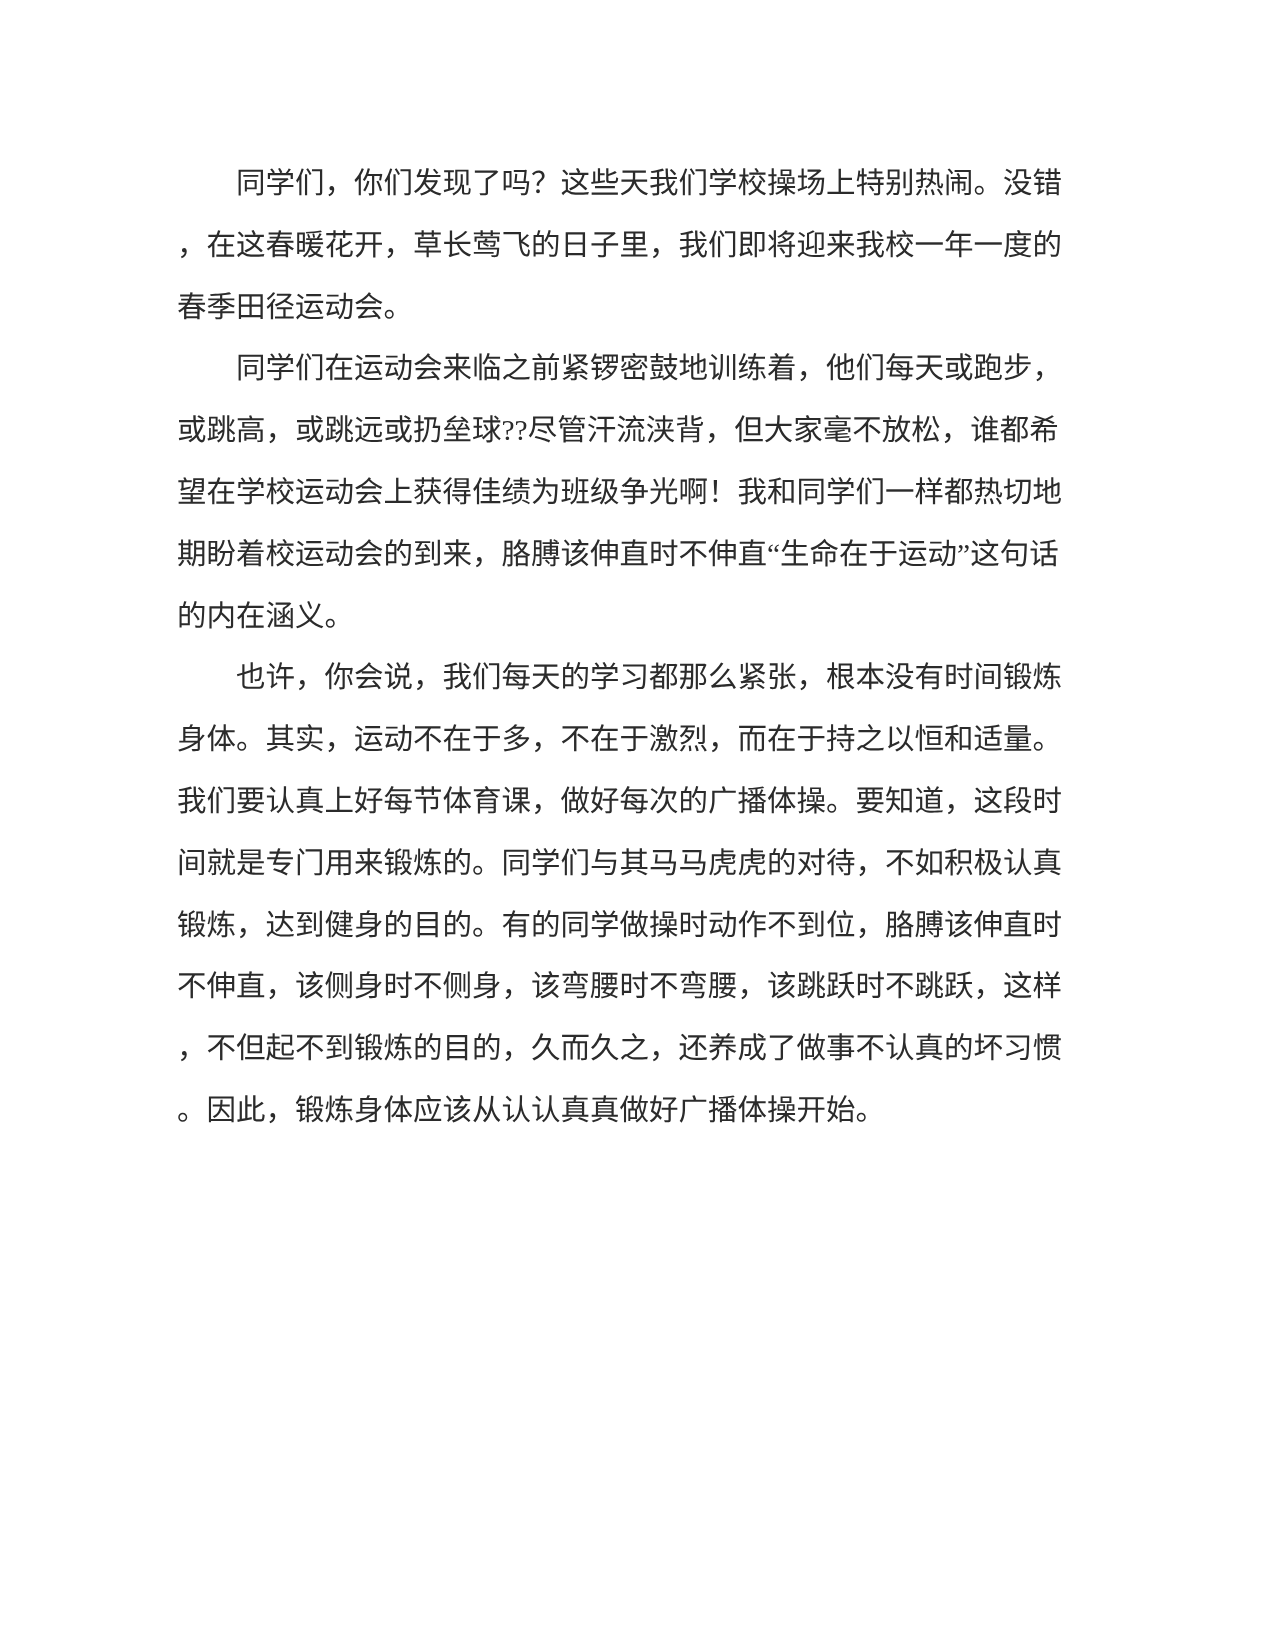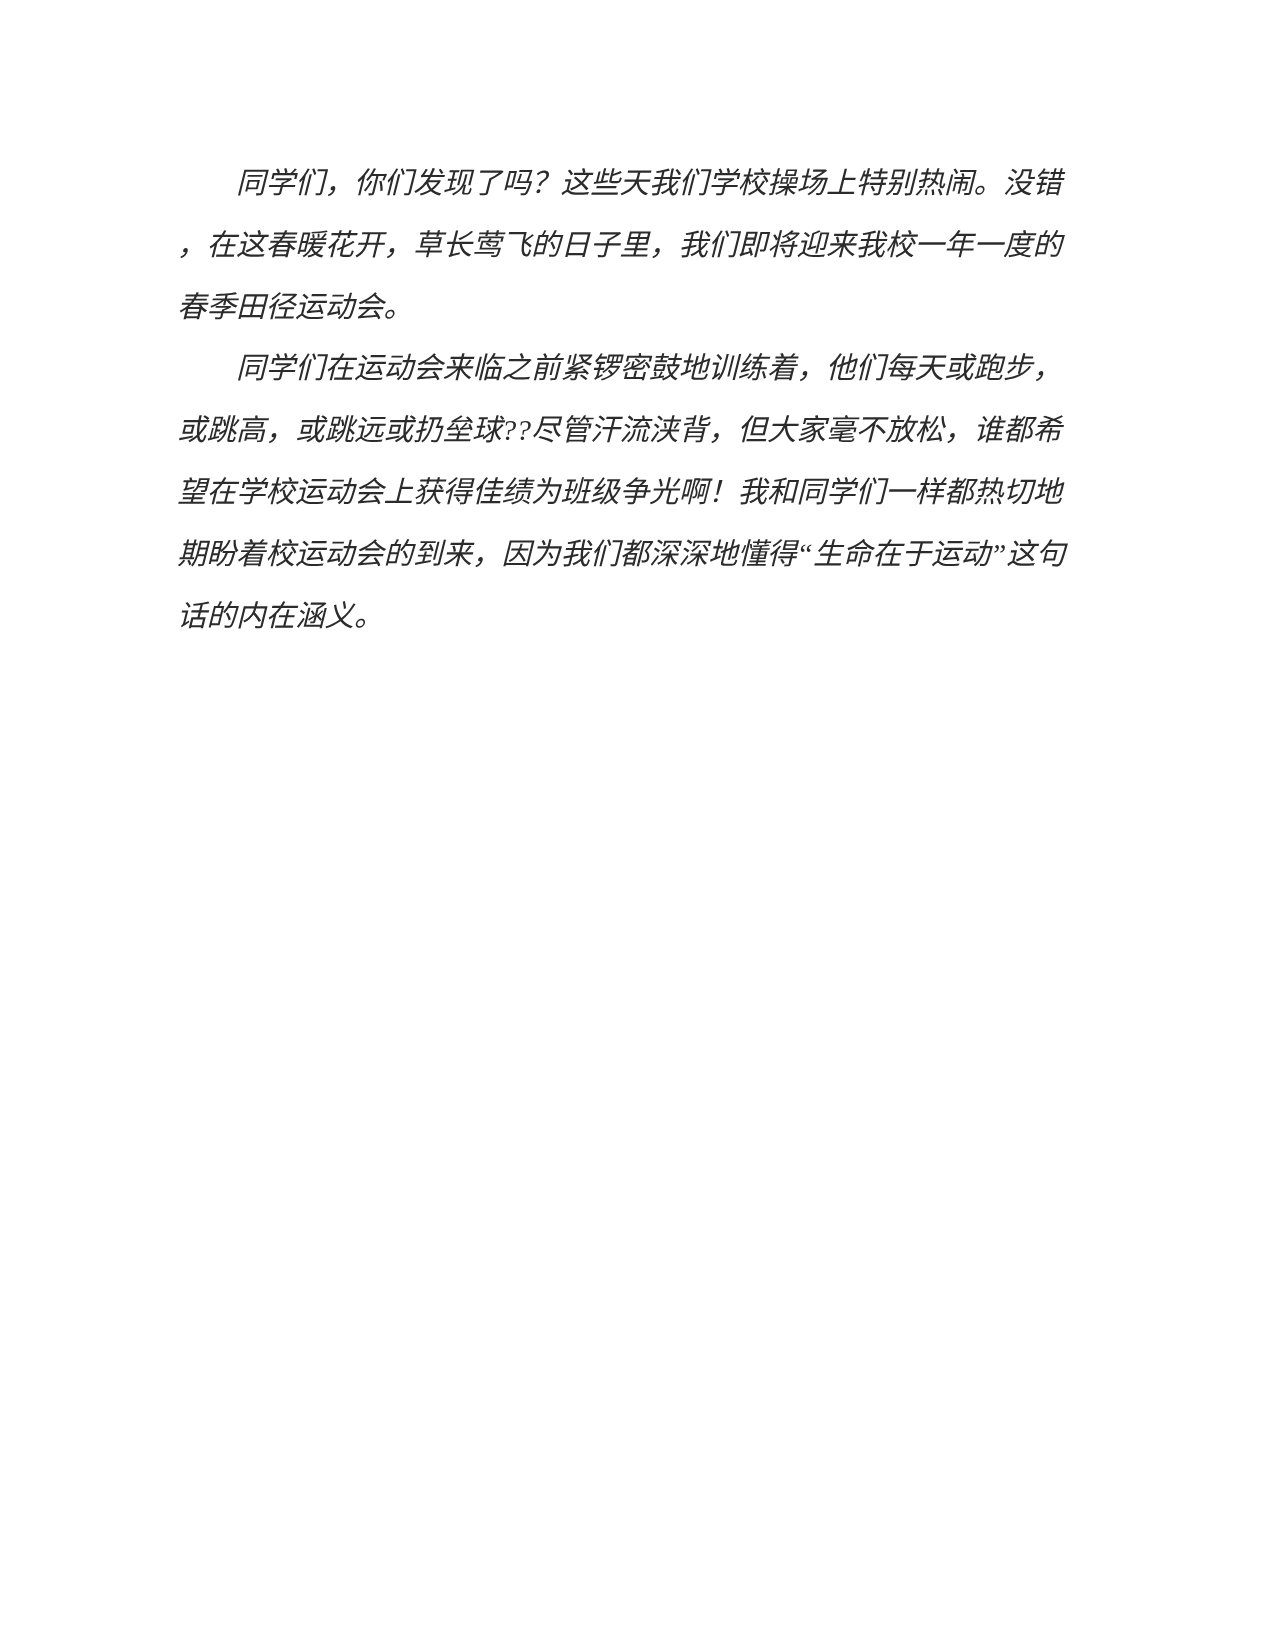--- a/index.html
+++ b/index.html
@@ -26,24 +26,24 @@
     text-align: left;
     letter-spacing: 0;
     word-break: break-all;
     line-break: anywhere;
     overflow-wrap: anywhere;
   }
   .para {
     margin: 0;
     padding: 0;
     text-indent: 2em;
-    font-style: italic;
   }
 </style>
 </head>
 <body>
 
 <div class="page">
   <div class="text-block">
     <p class="para">同学们，你们发现了吗？这些天我们学校操场上特别热闹。没错，在这春暖花开，草长莺飞的日子里，我们即将迎来我校一年一度的春季田径运动会。</p>
-    <p class="para">同学们在运动会来临之前紧锣密鼓地训练着，他们每天或跑步，或跳高，或跳远或扔垒球??尽管汗流浃背，但大家毫不放松，谁都希望在学校运动会上获得佳绩为班级争光啊！我和同学们一样都热切地期盼着校运动会的到来，因为我们都深深地懂得“生命在于运动”这句话的内在涵义。</p>
+    <p class="para">同学们在运动会来临之前紧锣密鼓地训练着，他们每天或跑步，或跳高，或跳远或扔垒球??尽管汗流浃背，但大家毫不放松，谁都希望在学校运动会上获得佳绩为班级争光啊！我和同学们一样都热切地期盼着校运动会的到来，胳膊该伸直时不伸直“生命在于运动”这句话的内在涵义。</p>
+    <p class="para">也许，你会说，我们每天的学习都那么紧张，根本没有时间锻炼身体。其实，运动不在于多，不在于激烈，而在于持之以恒和适量。我们要认真上好每节体育课，做好每次的广播体操。要知道，这段时间就是专门用来锻炼的。同学们与其马马虎虎的对待，不如积极认真锻炼，达到健身的目的。有的同学做操时动作不到位，胳膊该伸直时不伸直，该侧身时不侧身，该弯腰时不弯腰，该跳跃时不跳跃，这样，不但起不到锻炼的目的，久而久之，还养成了做事不认真的坏习惯。因此，锻炼身体应该从认认真真做好广播体操开始。</p>
   </div>
 </div>
 
 </body></html>

